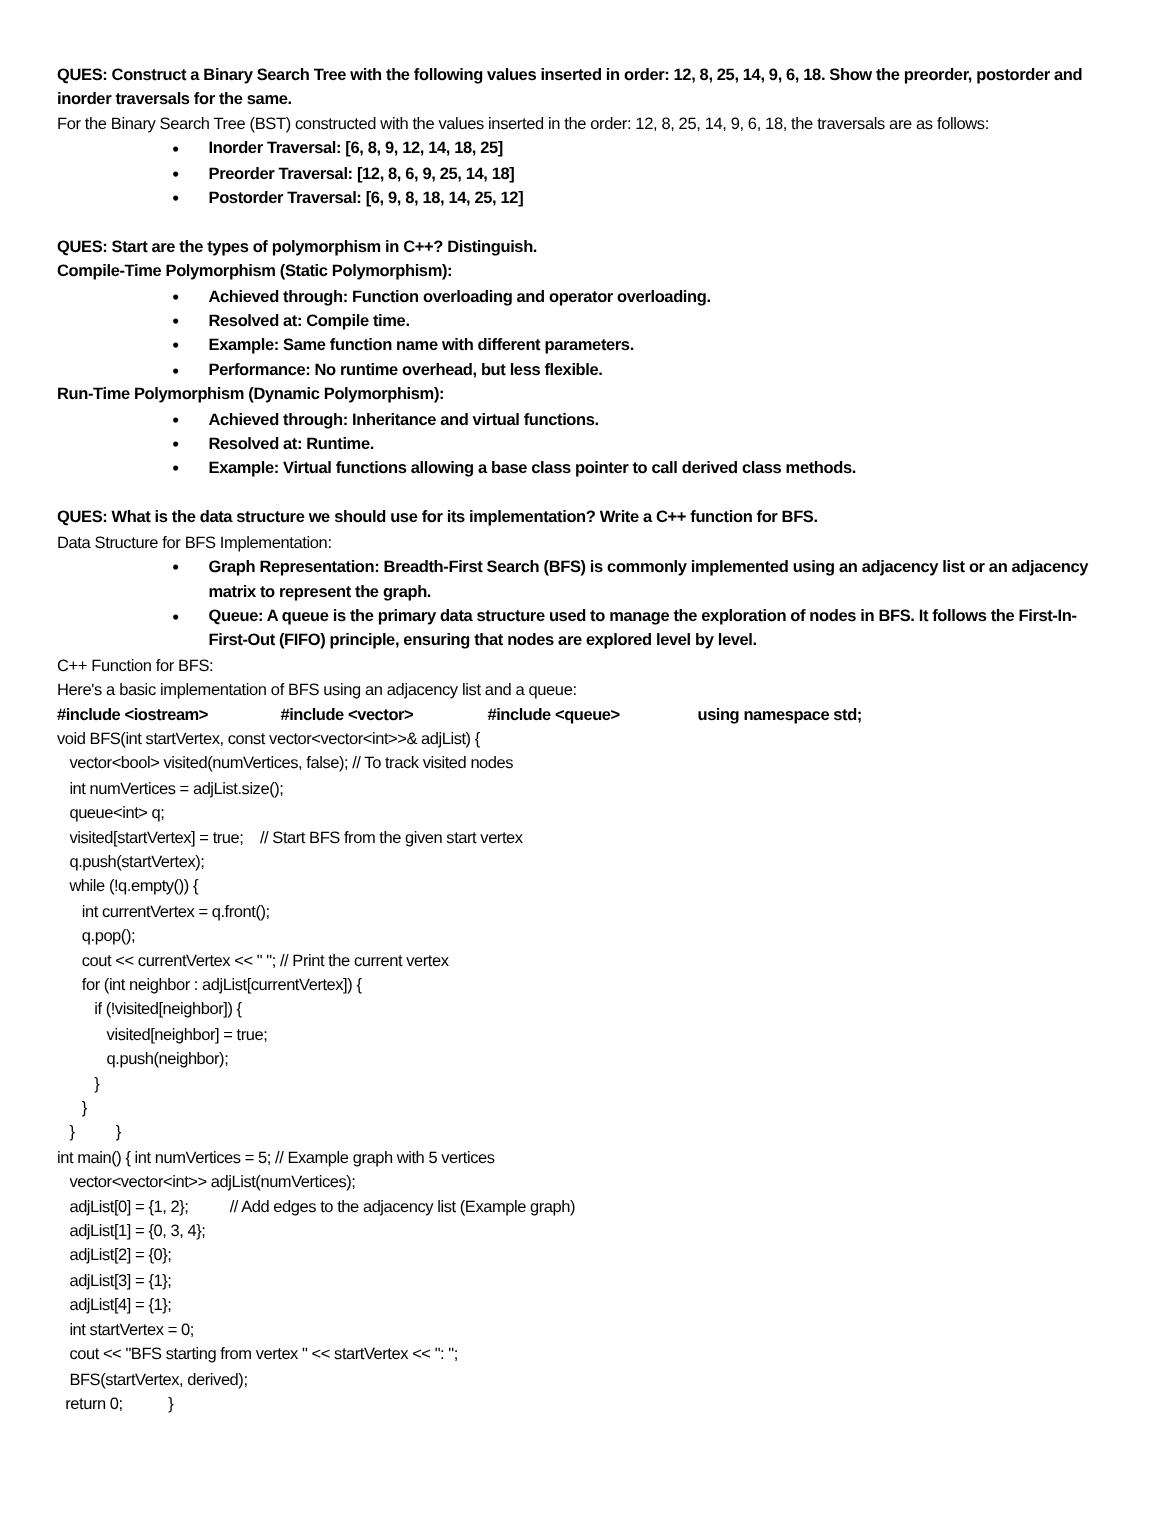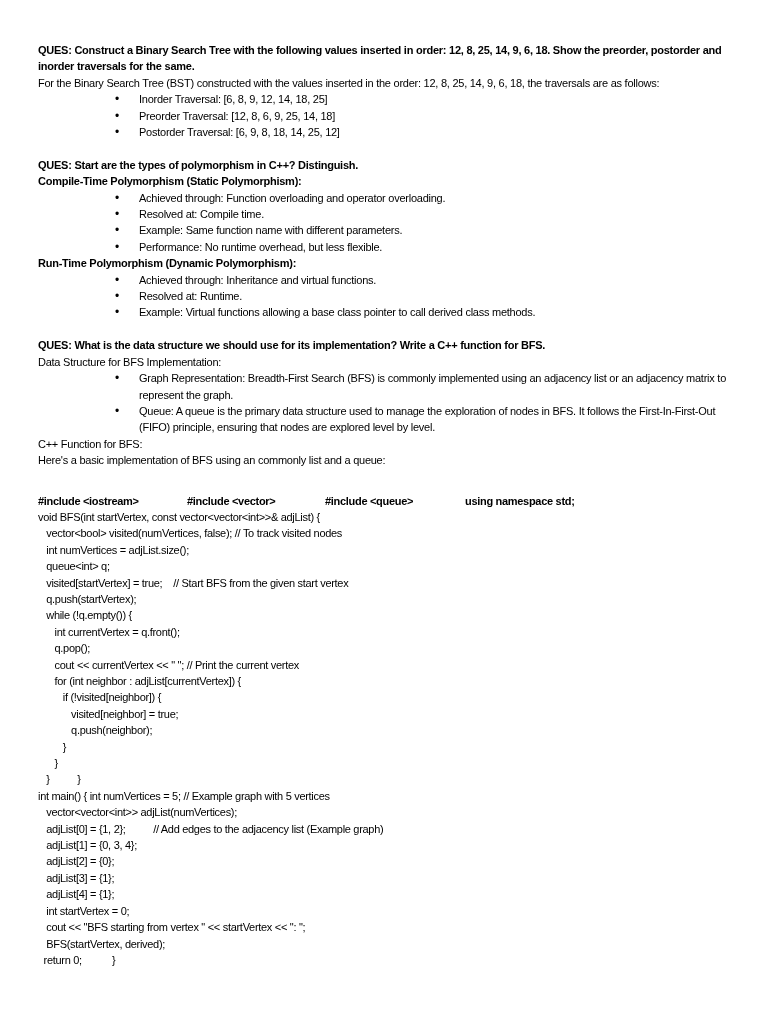--- a/index.html
+++ b/index.html
@@ -24,20 +24,21 @@
       line-height: 16.4px;
       letter-spacing: -0.25px;
     }
     .wrap { white-space: normal; }
     .b { font-weight: bold; }
     .gap { height: 16.4px; }
     ul.bullets {
       list-style: none;
       margin: 0;
       padding: 0 0 0 76px;
+      font-weight: bold;
     }
     ul.bullets li {
       position: relative;
       padding-left: 25px;
     }
     ul.bullets li::before {
       content: "\2022";
       position: absolute;
       left: 1px;
       top: 0;
@@ -47,21 +48,20 @@
     .code {
       font-weight: normal;
       white-space: pre;
       letter-spacing: -0.3px;
     }
     .include-row {
       display: flex;
       font-weight: bold;
       white-space: pre;
       letter-spacing: -0.3px;
-      margin-top: 24px;
     }
     .include-row span:nth-child(1) { width: 149px; }
     .include-row span:nth-child(2) { width: 138px; }
     .include-row span:nth-child(3) { width: 140px; }
   </style>
 </head>
 <body>
 
 <div class="page">
 
@@ -92,21 +92,21 @@
 
   <div class="gap"></div>
 
   <div class="wrap b">QUES: What is the data structure we should use for its implementation? Write a C++ function for BFS.</div>
   <div class="wrap">Data Structure for BFS Implementation:</div>
   <ul class="bullets">
     <li>Graph Representation: Breadth-First Search (BFS) is commonly implemented using an adjacency list or an adjacency matrix to represent the graph.</li>
     <li>Queue: A queue is the primary data structure used to manage the exploration of nodes in BFS. It follows the First-In-First-Out (FIFO) principle, ensuring that nodes are explored level by level.</li>
   </ul>
   <div class="wrap">C++ Function for BFS:</div>
-  <div class="wrap">Here's a basic implementation of BFS using an commonly list and a queue:</div>
+  <div class="wrap">Here's a basic implementation of BFS using an adjacency list and a queue:</div>
 
   <div class="include-row">
     <span>#include &lt;iostream&gt;</span>
     <span>#include &lt;vector&gt;</span>
     <span>#include &lt;queue&gt;</span>
     <span>using namespace std;</span>
   </div>
 
   <div>
     <div class="code">void BFS(int startVertex, const vector&lt;vector&lt;int&gt;&gt;&amp; adjList) {</div>

